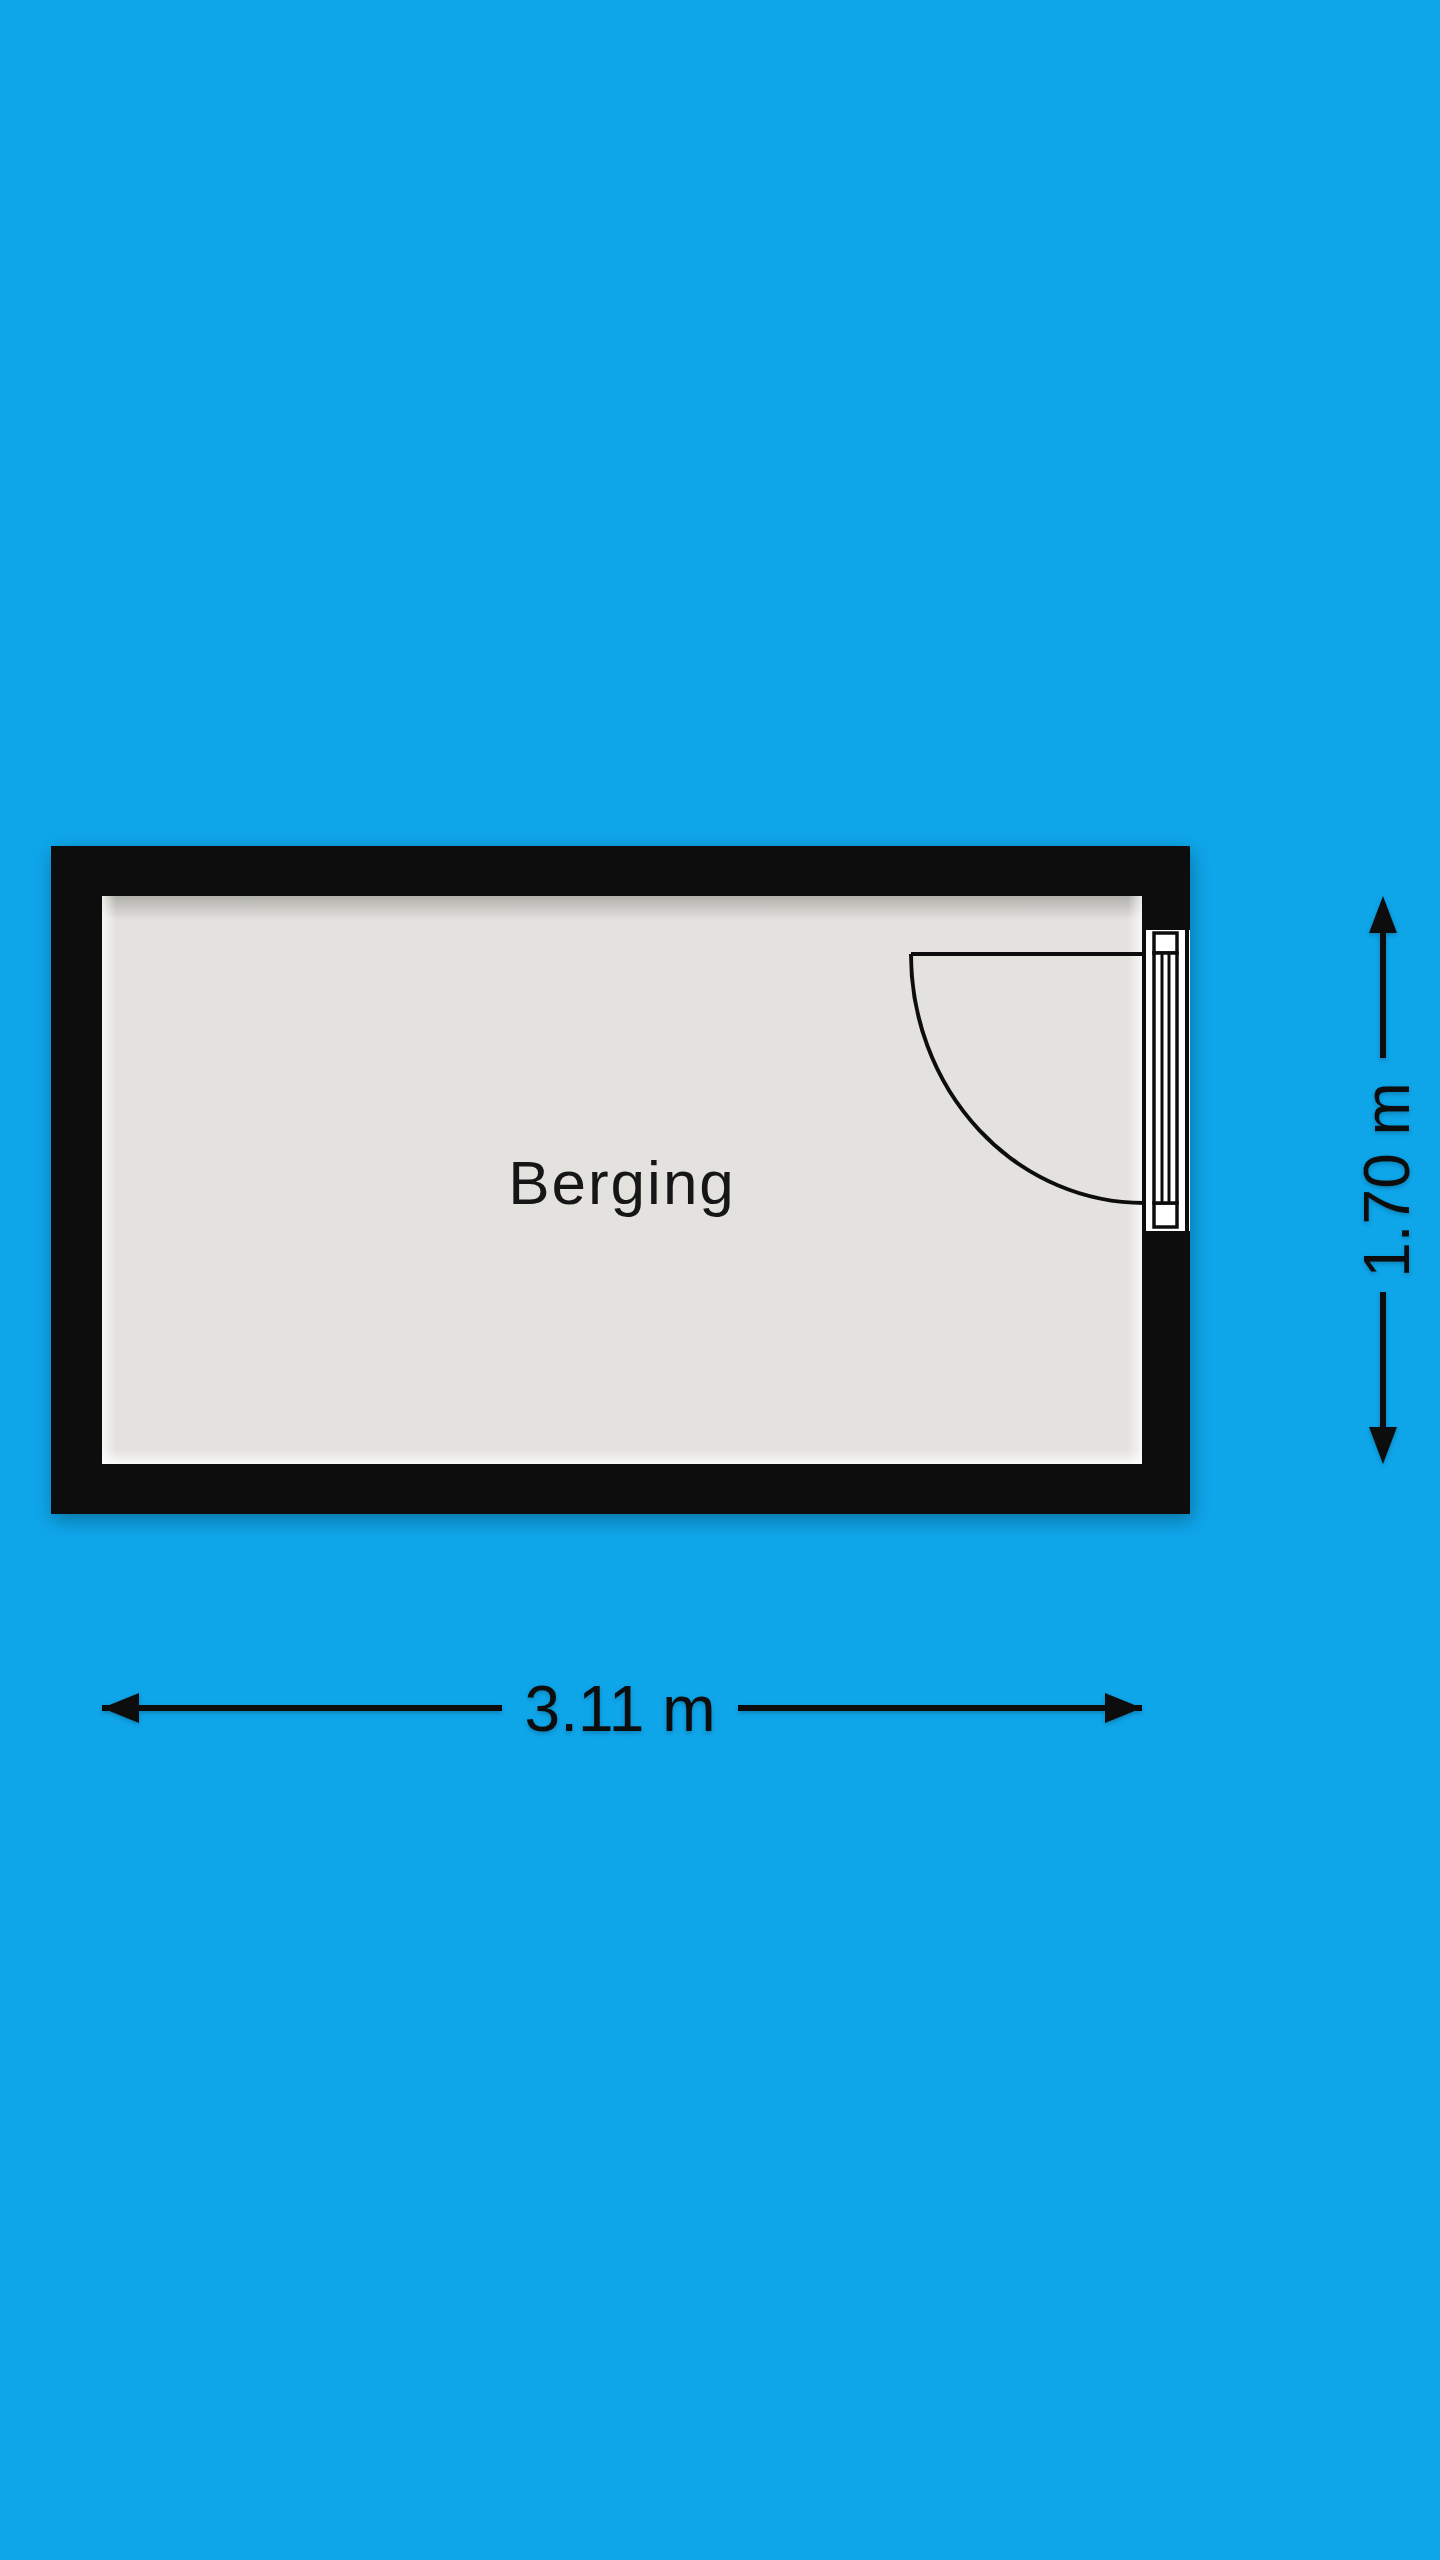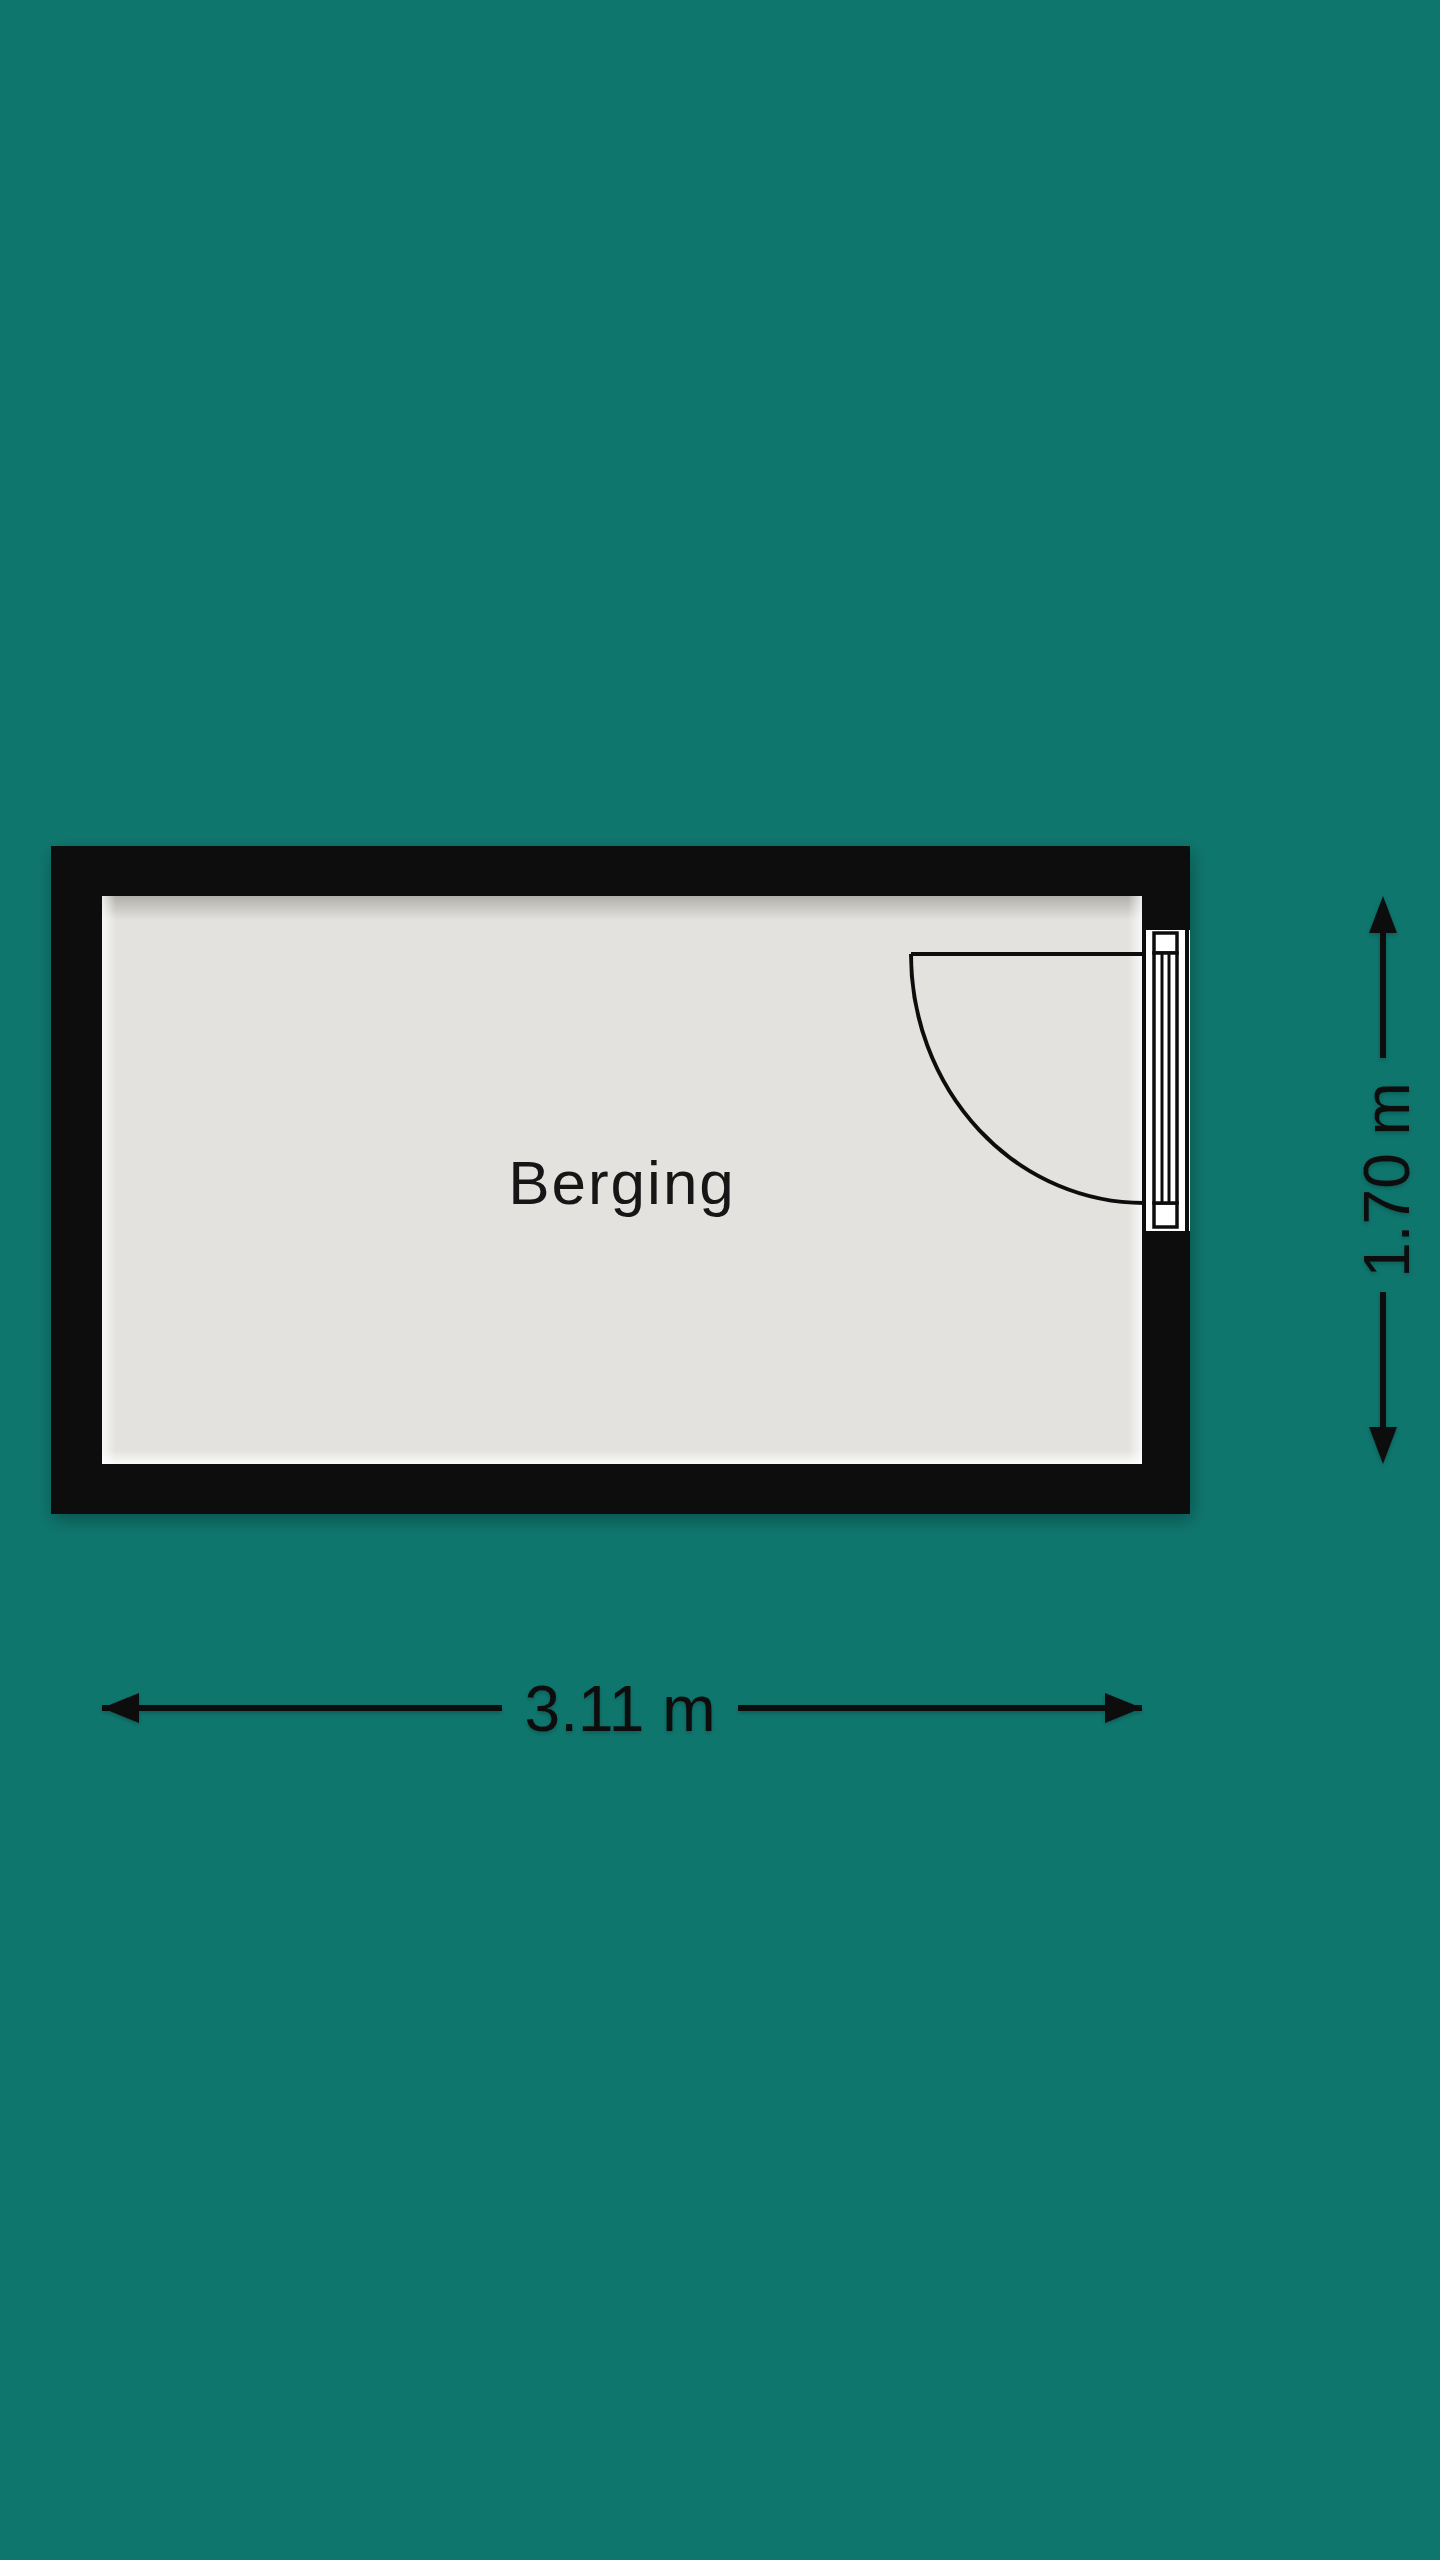--- a/index.html
+++ b/index.html
@@ -4,21 +4,21 @@
 <style>
   html, body {
     margin: 0;
     padding: 0;
     background: #ffffff;
   }
   .canvas {
     position: relative;
     width: 1440px;
     height: 2560px;
-    background: #0f766e;
+    background: #0ea5e9;
     overflow: hidden;
   }
   svg { display: block; }
   .room-label {
     font-family: "Liberation Sans", sans-serif;
     font-size: 62px;
     letter-spacing: 2px;
     fill: #161616;
   }
   .dim-label {

